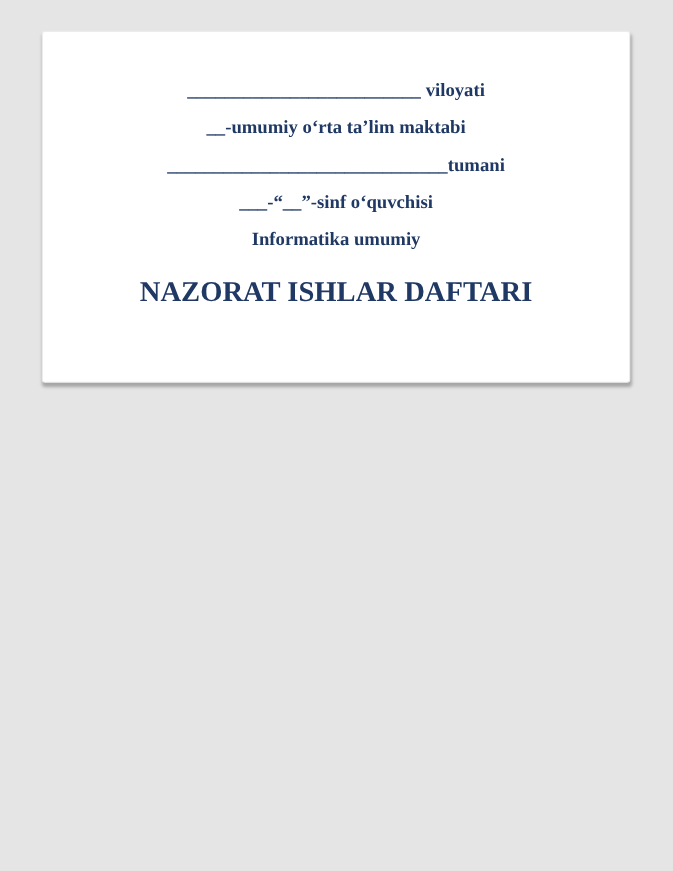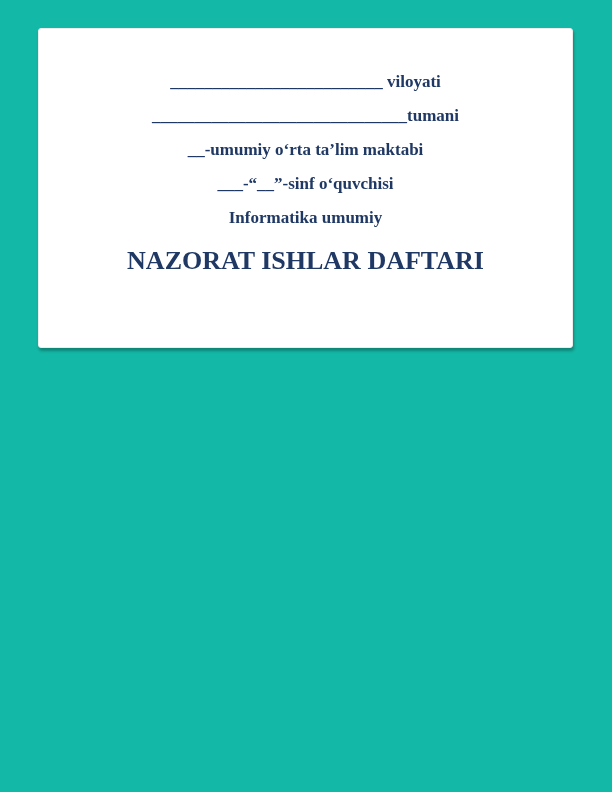--- a/index.html
+++ b/index.html
@@ -10,21 +10,21 @@
     width: 612px;
     height: 792px;
     background: #ffffff;
     position: relative;
     font-family: "Liberation Serif", "DejaVu Serif", serif;
     overflow: hidden;
   }
   .page {
     position: absolute;
     inset: 0;
-    background: #14b8a6;
+    background: #e5e5e5;
   }
   .cover-card {
     position: absolute;
     left: 38px;
     top: 28px;
     width: 535px;
     height: 320px;
     box-sizing: border-box;
     background: #ffffff;
     border: 1px solid #ececec;
@@ -34,34 +34,34 @@
   }
   .cover-line {
     font-weight: bold;
     font-size: 17px;
     line-height: 34px;
     color: #1F3864;
     text-align: center;
     white-space: nowrap;
   }
   .cover-main-title {
-    margin: 4px;
+    margin: 9px;
     font-weight: bold;
     font-size: 26px;
     line-height: 44px;
     color: #1F3864;
     text-align: center;
     white-space: nowrap;
   }
 </style>
 </head>
 <body>
 
 <div class="page">
   <div class="cover-card">
     <div class="cover-line">_________________________ viloyati</div>
+    <div class="cover-line">__-umumiy o‘rta ta’lim maktabi</div>
     <div class="cover-line">______________________________tumani</div>
-    <div class="cover-line">__-umumiy o‘rta ta’lim maktabi</div>
     <div class="cover-line">___-“__”-sinf o‘quvchisi</div>
     <div class="cover-line">Informatika umumiy</div>
     <h1 class="cover-main-title">NAZORAT ISHLAR DAFTARI</h1>
   </div>
 </div>
 
 </body></html>

